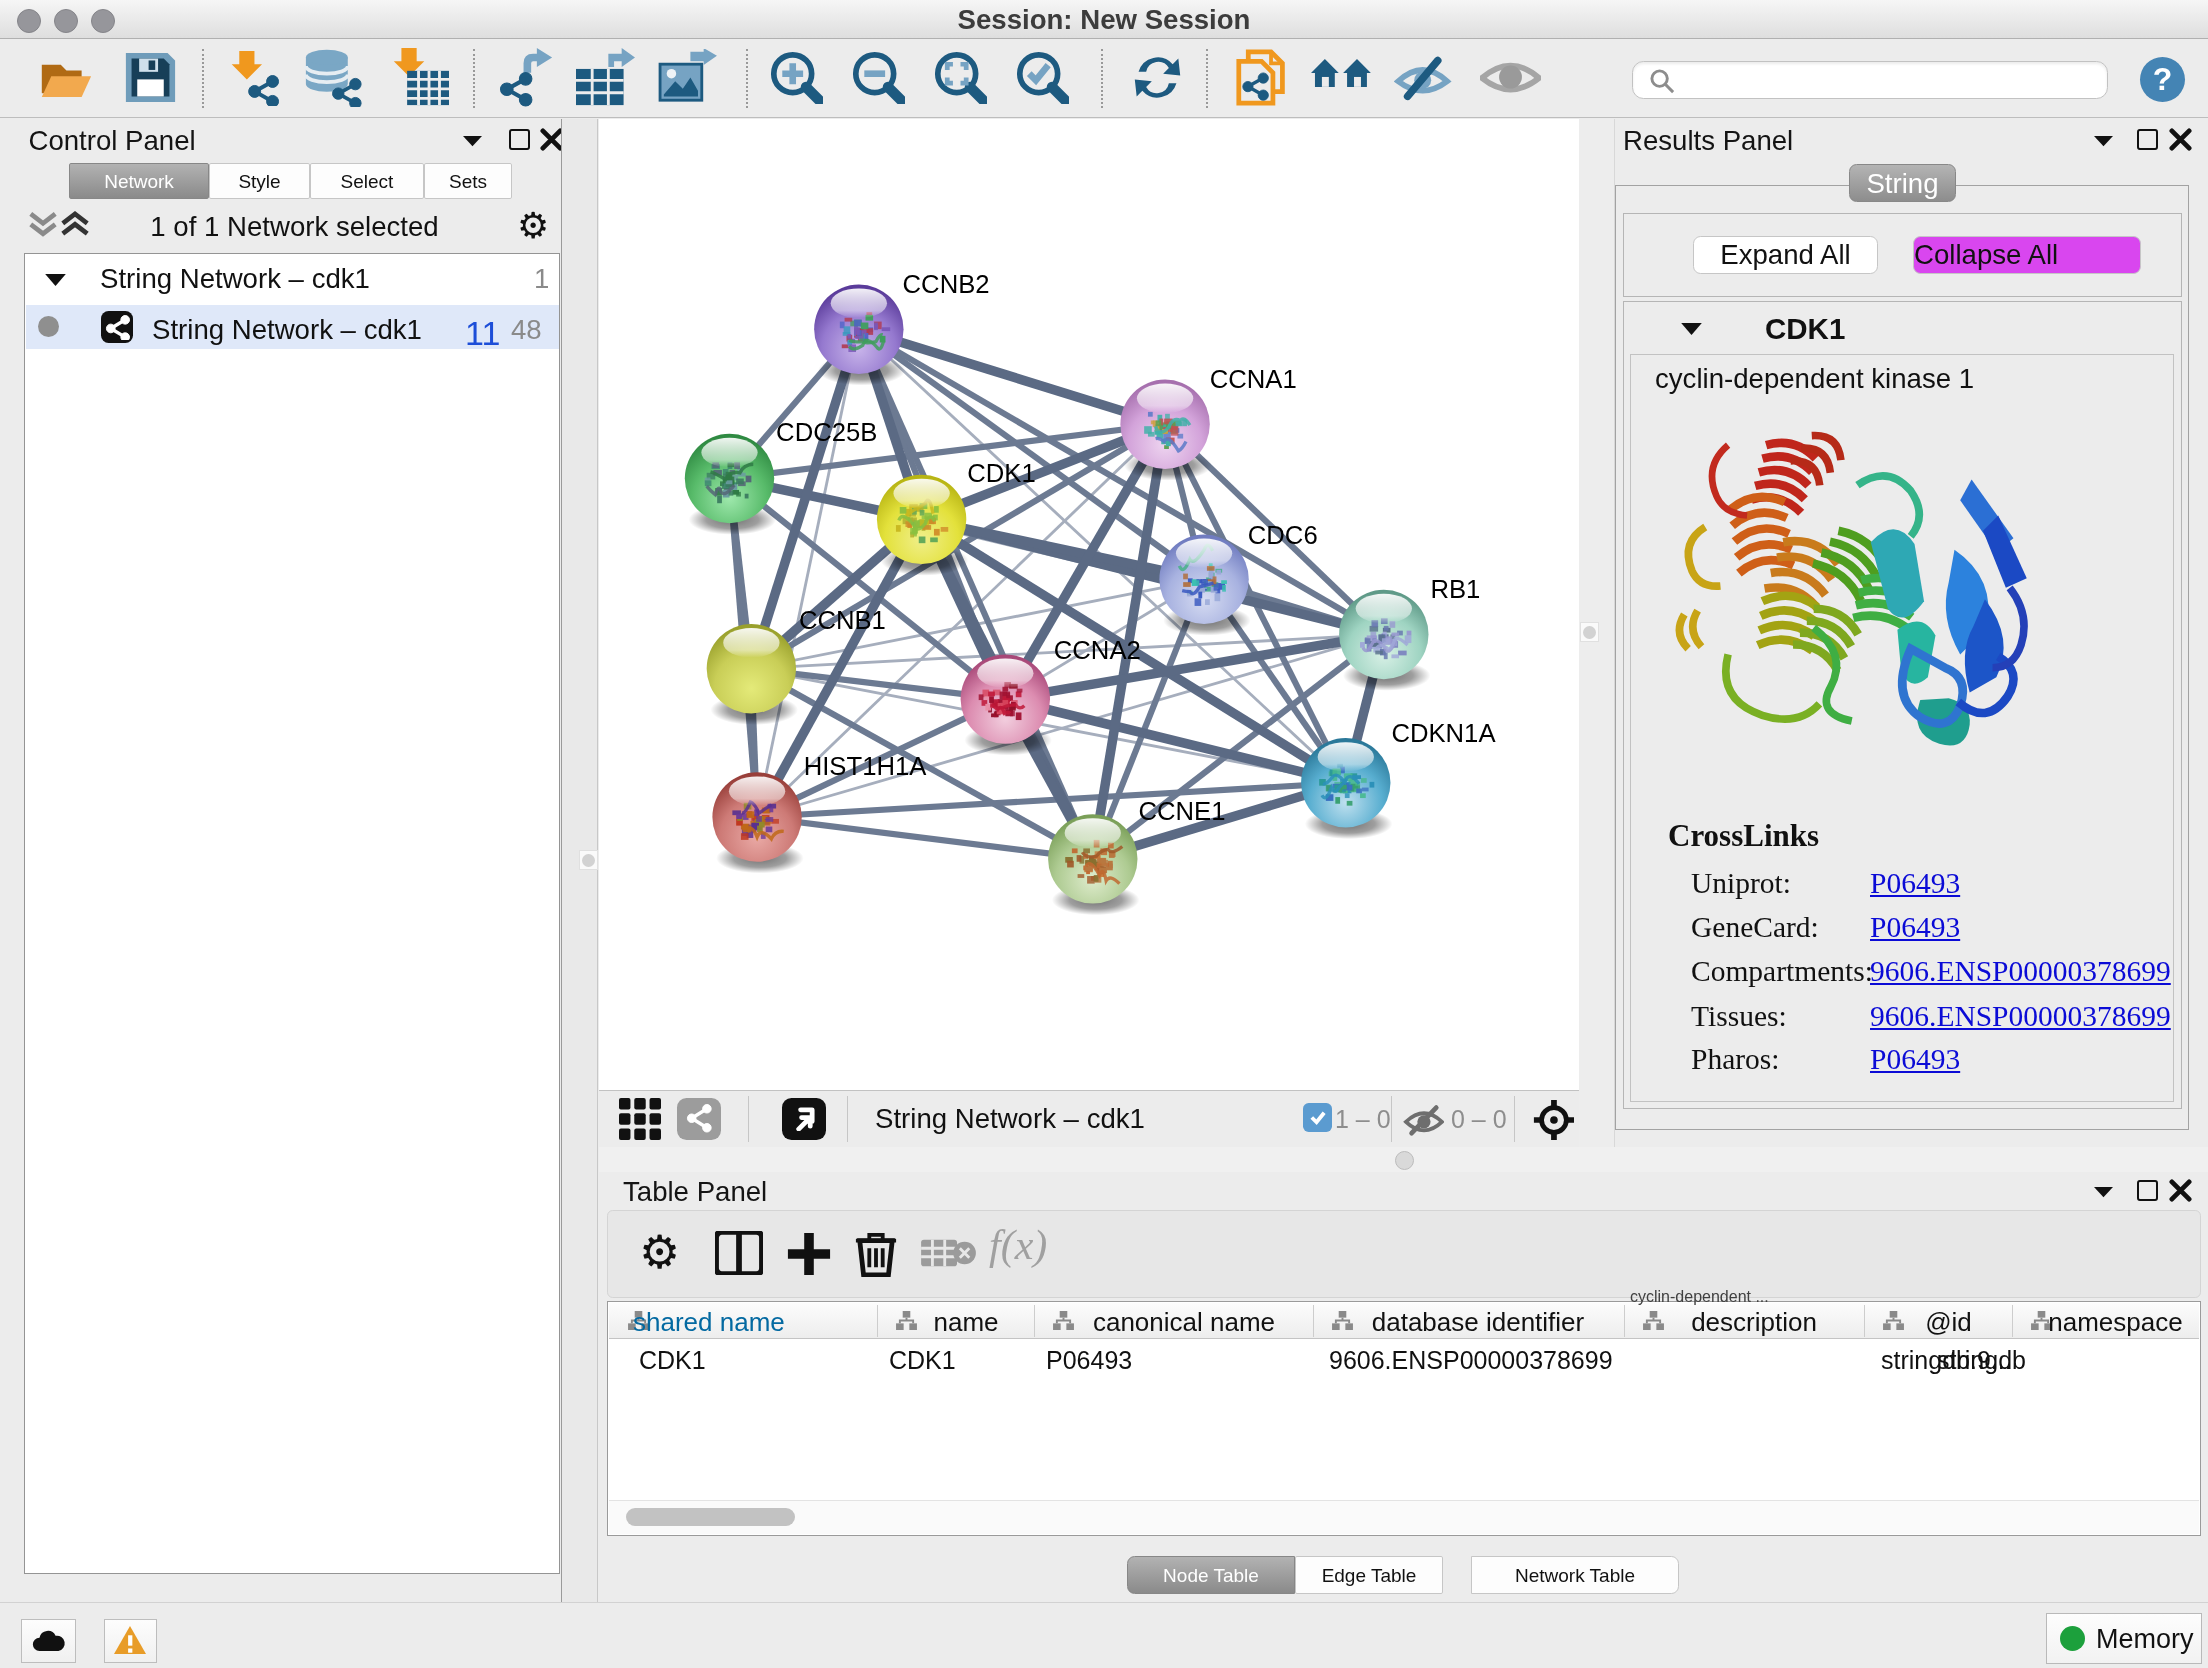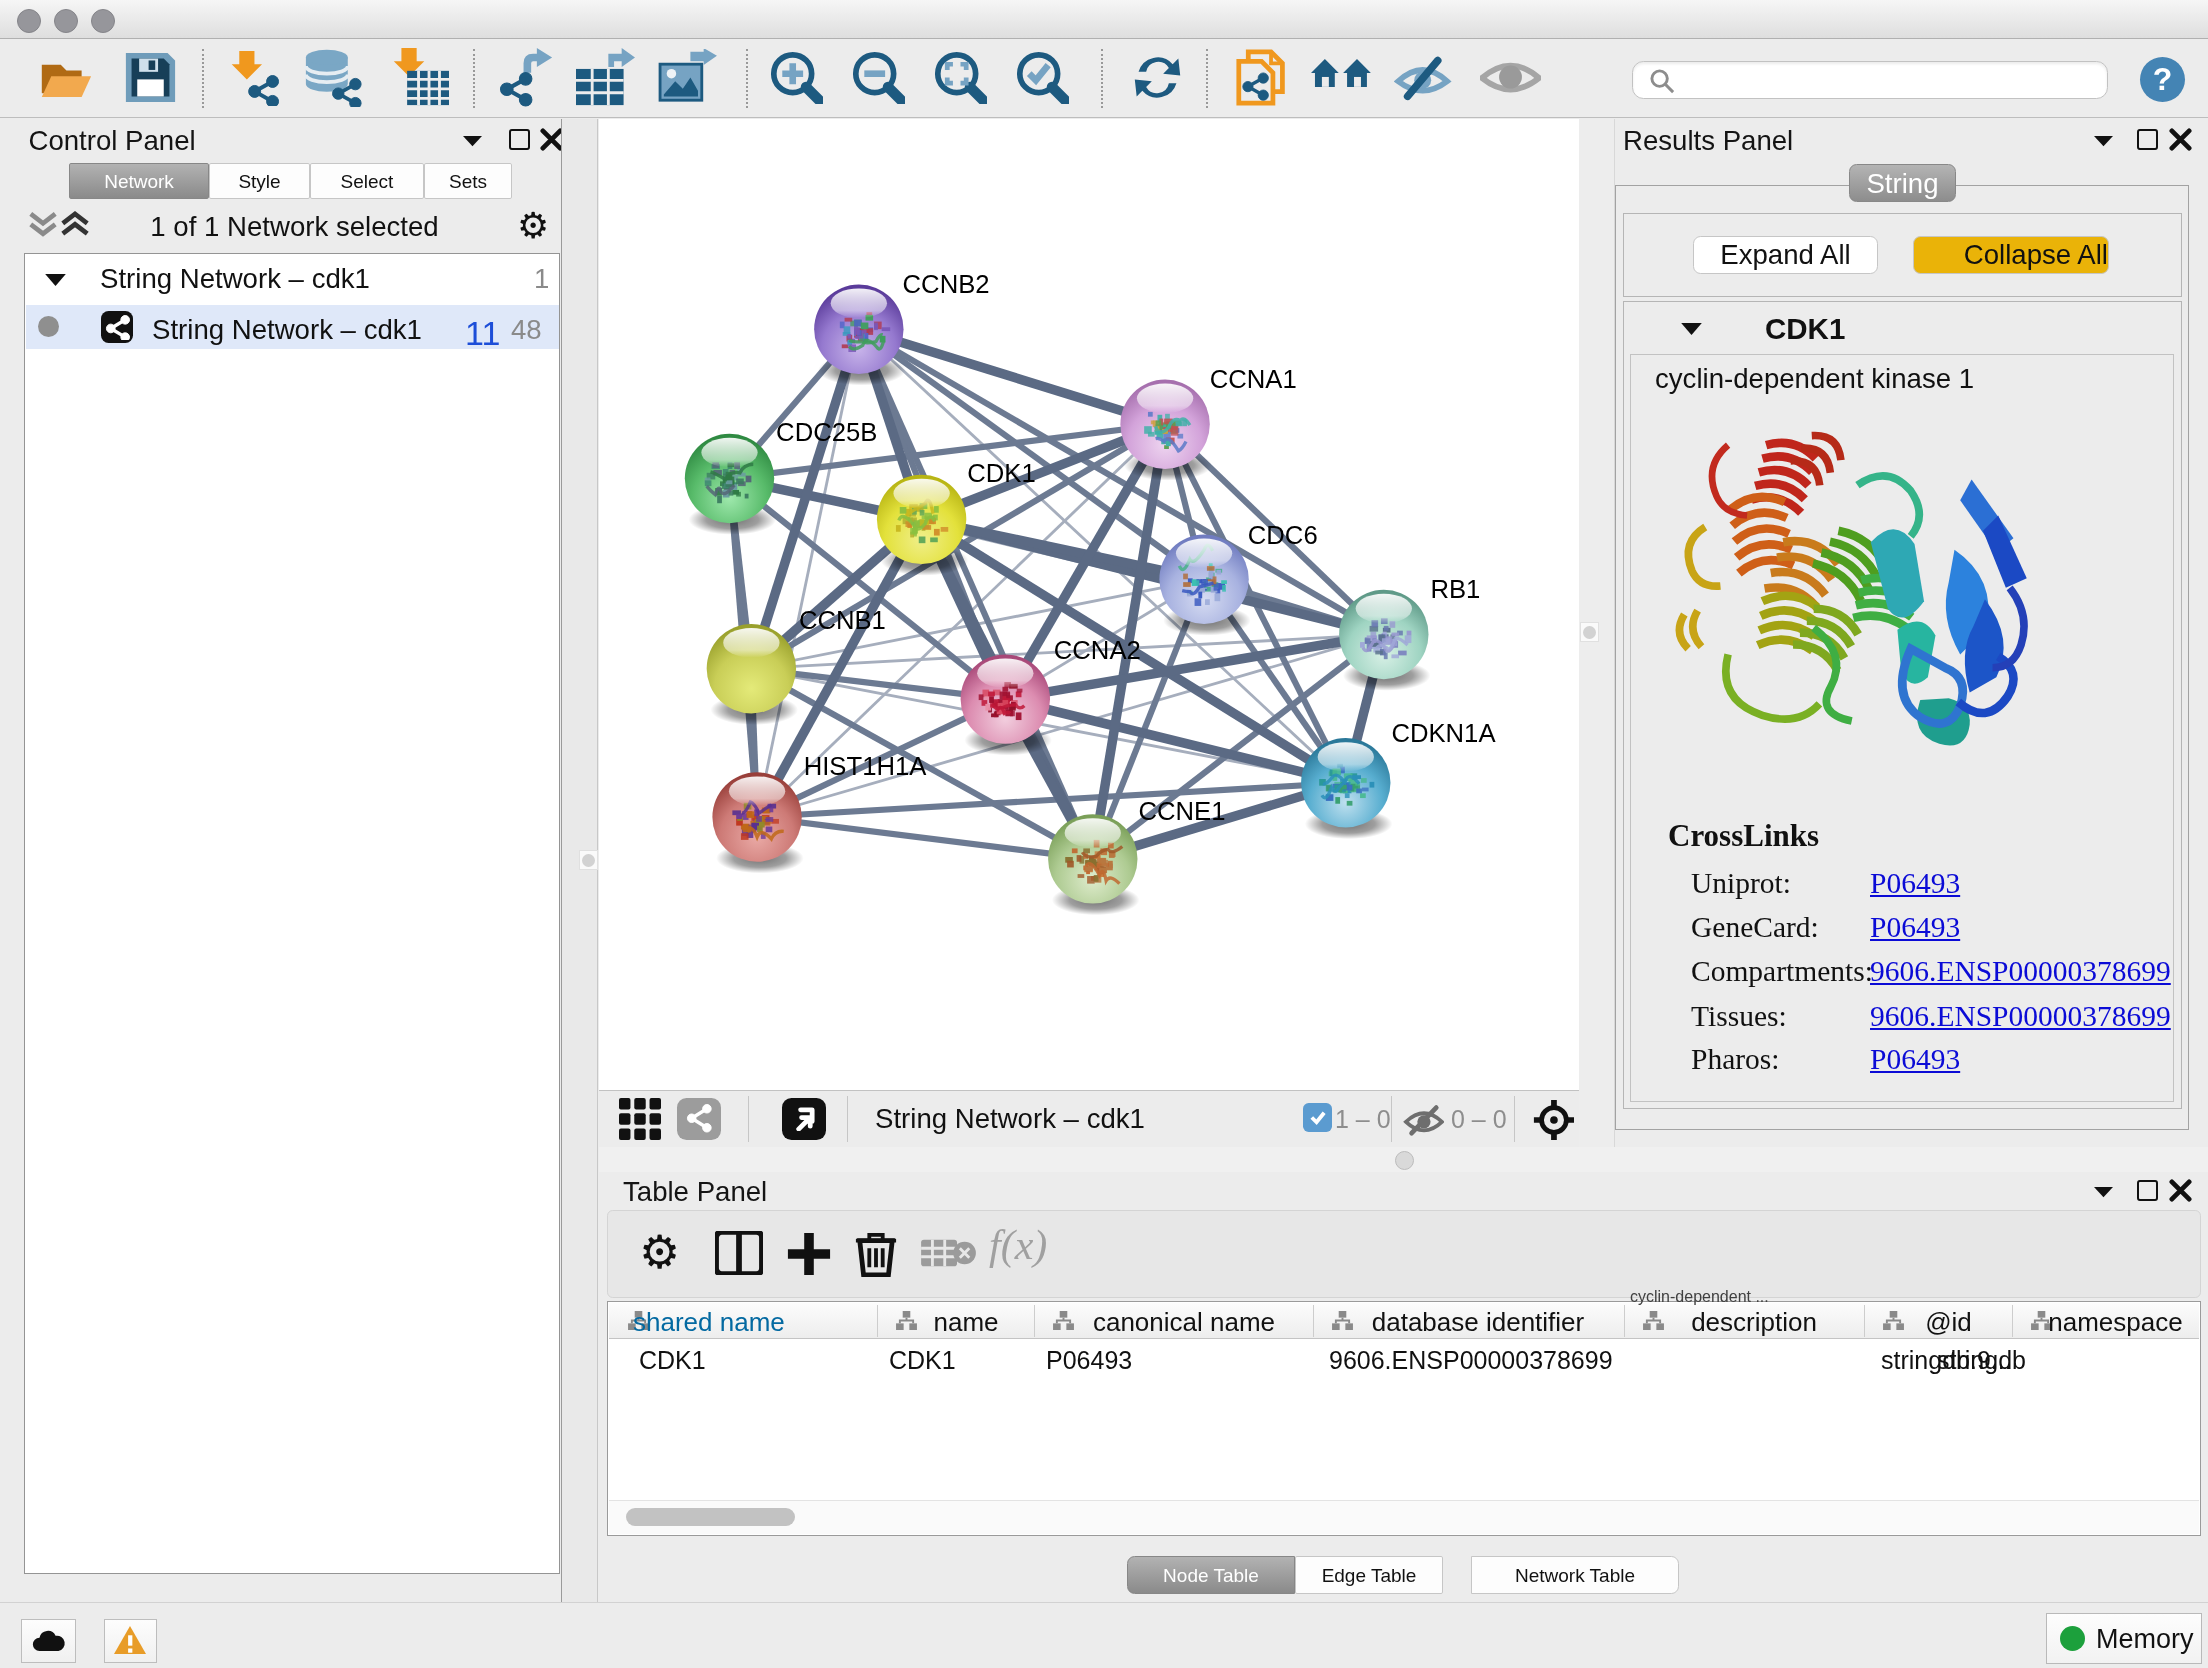--- a/index.html
+++ b/index.html
@@ -11,20 +11,21 @@
 .ptxt{font-size:27.6px;color:#141414}
 .tab{position:absolute;height:36px;line-height:36px;text-align:center;background:#fdfdfd;border:1px solid #c6c6c6;color:#111;box-sizing:border-box;font-size:19px;border-radius:1.9px}
 .tabsel{background:linear-gradient(#b2b2b2,#8a8a8a);color:#fff;border:1px solid #878787}
 .link{color:#0b0bd6;text-decoration:underline;font-family:"Liberation Serif",serif}
 </style></head>
 <body>
 <div class="abs titlebar">
  <div class="tl" style="left:17px"></div>
  <div class="tl" style="left:54px"></div>
  <div class="tl" style="left:91px"></div>
+ <div class="wtitle">Session: New Session</div>
 </div>
 <div class="abs toolbar"></div>
 <svg class="abs" style="left:38px;top:55px" width="55" height="48" viewBox="0 0 58 50">
     <path d="M4 10 L24 10 L30 16 L46 16 L46 40 L4 40 Z" fill="#b06a14"></path>
     <path d="M4 44 L14 22 L56 22 L46 44 Z" fill="#f2a94e"></path>
   </svg>
 <svg class="abs" style="left:124px;top:51px" width="53" height="53" viewBox="0 0 56 56">
     <path d="M2 2 L46 2 L54 10 L54 54 L2 54 Z" fill="#6f9cba"></path>
     <path d="M8 8 L42 8 L48 14 L48 48 L8 48 Z" fill="#173f58"></path>
     <rect x="16" y="8" width="20" height="14" fill="#cfe0ec"></rect>
@@ -975,21 +976,21 @@
     <path d="M1 2 L21 2 L11 13 Z" fill="#111"></path>
   </svg>
 <div class="abs" style="left:2137px;top:129px;width:21px;height:21px;border:2.9px solid #111;border-radius:2.9px;box-sizing:border-box"></div>
 <svg class="abs" style="left:2169px;top:128px" width="23" height="23" viewBox="0 0 24 24">
     <path d="M3 3 L21 21 M21 3 L3 21" stroke="#111" stroke-width="5" stroke-linecap="round"></path>
   </svg>
 <div class="abs" style="left:1615px;top:185px;width:574px;height:945px;border:1.9px solid #a2a2a2;background:#ececec;box-sizing:border-box"></div>
 <div class="abs" style="left:1849px;top:164px;width:107px;height:38px;background:linear-gradient(#b4b4b4,#8d8d8d);border:1px solid #888;border-radius:7.6px;color:#fff;font-size:27.6px;text-align:center;line-height:38px;box-sizing:border-box">String</div>
 <div class="abs" style="left:1623px;top:213px;width:559px;height:84px;border:1.9px solid #b5b5b5;box-sizing:border-box"></div>
 <div class="abs" style="left:1693px;top:236px;width:185px;height:38px;background:#fff;border:1.9px solid #c6c6c6;border-radius:7.6px;font-size:27.6px;text-align:center;line-height:36px;box-sizing:border-box;color:#111">Expand All</div>
-<div class="abs" style="left:1913px;top:236px;width:196px;height:38px;background:#eab308;border:1.9px solid #c6c6c6;border-radius:7.6px;font-size:27.6px;text-align:right;line-height:36px;box-sizing:border-box;color:#111">Collapse All</div>
+<div class="abs" style="left:1913px;top:236px;width:228px;height:38px;background:#d946ef;border:1.9px solid #c6c6c6;border-radius:7.6px;font-size:27.6px;text-align:left;line-height:36px;box-sizing:border-box;color:#111">Collapse All</div>
 <div class="abs" style="left:1623px;top:301px;width:559px;height:808px;border:1.9px solid #b5b5b5;box-sizing:border-box"></div>
 <svg class="abs" style="left:1680px;top:321px" width="23" height="15" viewBox="0 0 24 16">
     <path d="M1 2 L23 2 L12 15 Z" fill="#111"></path>
   </svg>
 <div class="abs" style="left:1765px;top:312px;font-size:29.5px;font-weight:bold;color:#111">CDK1</div>
 <div class="abs" style="left:1630px;top:354px;width:544px;height:748px;border:1.9px solid #c2c2c2;box-sizing:border-box"></div>
 <div class="abs" style="left:1655px;top:363px;font-size:27.6px;color:#111">cyclin-dependent kinase 1</div>
 <svg class="abs" style="left:1671px;top:428px" width="371" height="352" viewBox="0 0 390 370">
 <g transform="translate(100,18) rotate(15)">
       <path d="M0 0.0 q 27.0 -16.28 54 0" fill="none" stroke="#c0261c" stroke-width="9"></path>

